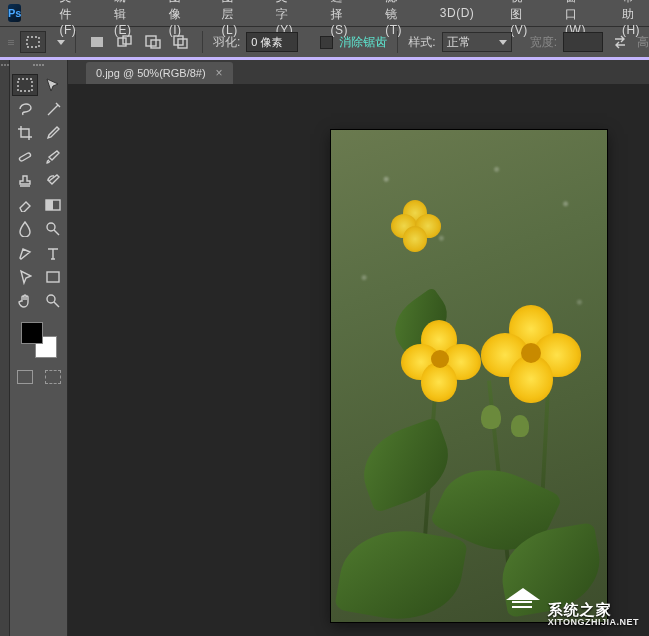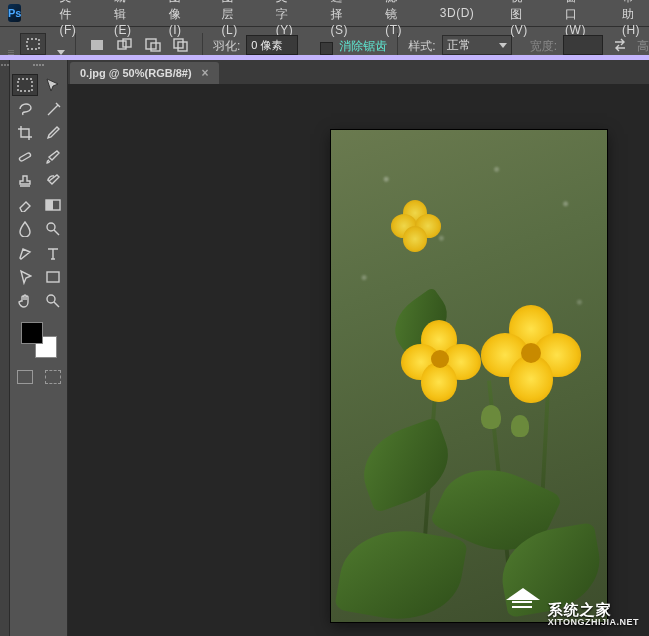--- a/index.html
+++ b/index.html
@@ -24,22 +24,22 @@
   color: #4aa8ff; font-weight: bold; font-size: 11px;
   margin-right: 10px;
 }
 .menu-item {
   padding: 3px 8px; cursor: default;
   letter-spacing: 0.5px;
 }
 .optbar {
   height: 34px; background: #535353;
   border-top: 1px solid #2f2f2f;
-  border-bottom: 5px solid #c4b5fd;
-  display: flex; align-items: flex-end;
+  border-bottom: 3px solid #c4b5fd;
+  display: flex; align-items: center;
   padding-left: 8px; gap: 6px;
 }
 .opt-handle { width: 6px; display: flex; flex-direction: column; gap: 1px; }
 .opt-handle span { height: 1px; background: #6f6f6f; }
 .tool-slot {
   width: 26px; height: 22px;
   background: #424242;
   border: 1px solid #2c2c2c;
   display: flex; align-items: center; justify-content: center;
 }
@@ -105,22 +105,21 @@
 .sw-back { position: absolute; right: 2px; bottom: 2px; width: 22px; height: 22px; background: #fff; border: 1px solid #888; }
 .mode-row { display:flex; gap:12px; margin-top:10px;}
 .mode-ic { width:16px;height:14px;border:1px solid #999;}
 .canvas-zone {
   flex: 1; background: #262626;
   display: flex; flex-direction: column;
 }
 .tabstrip {
   height: 24px; background: #3a3a3a;
   display: flex; align-items: flex-end;
-  padding-left: 2px;
-  font-weight: bold;
+  padding-left: 18px;
 }
 .doc-tab {
   height: 22px; background: #535353;
   padding: 0 10px; display: flex; align-items: center;
   gap: 10px; font-size: 11px; color: #ddd;
   border-top-left-radius: 3px; border-top-right-radius: 3px;
 }
 .close-x { color:#aaa; font-size: 12px; cursor: default; }
 .viewport {
   flex: 1; display:flex; align-items:flex-start; justify-content:center;

